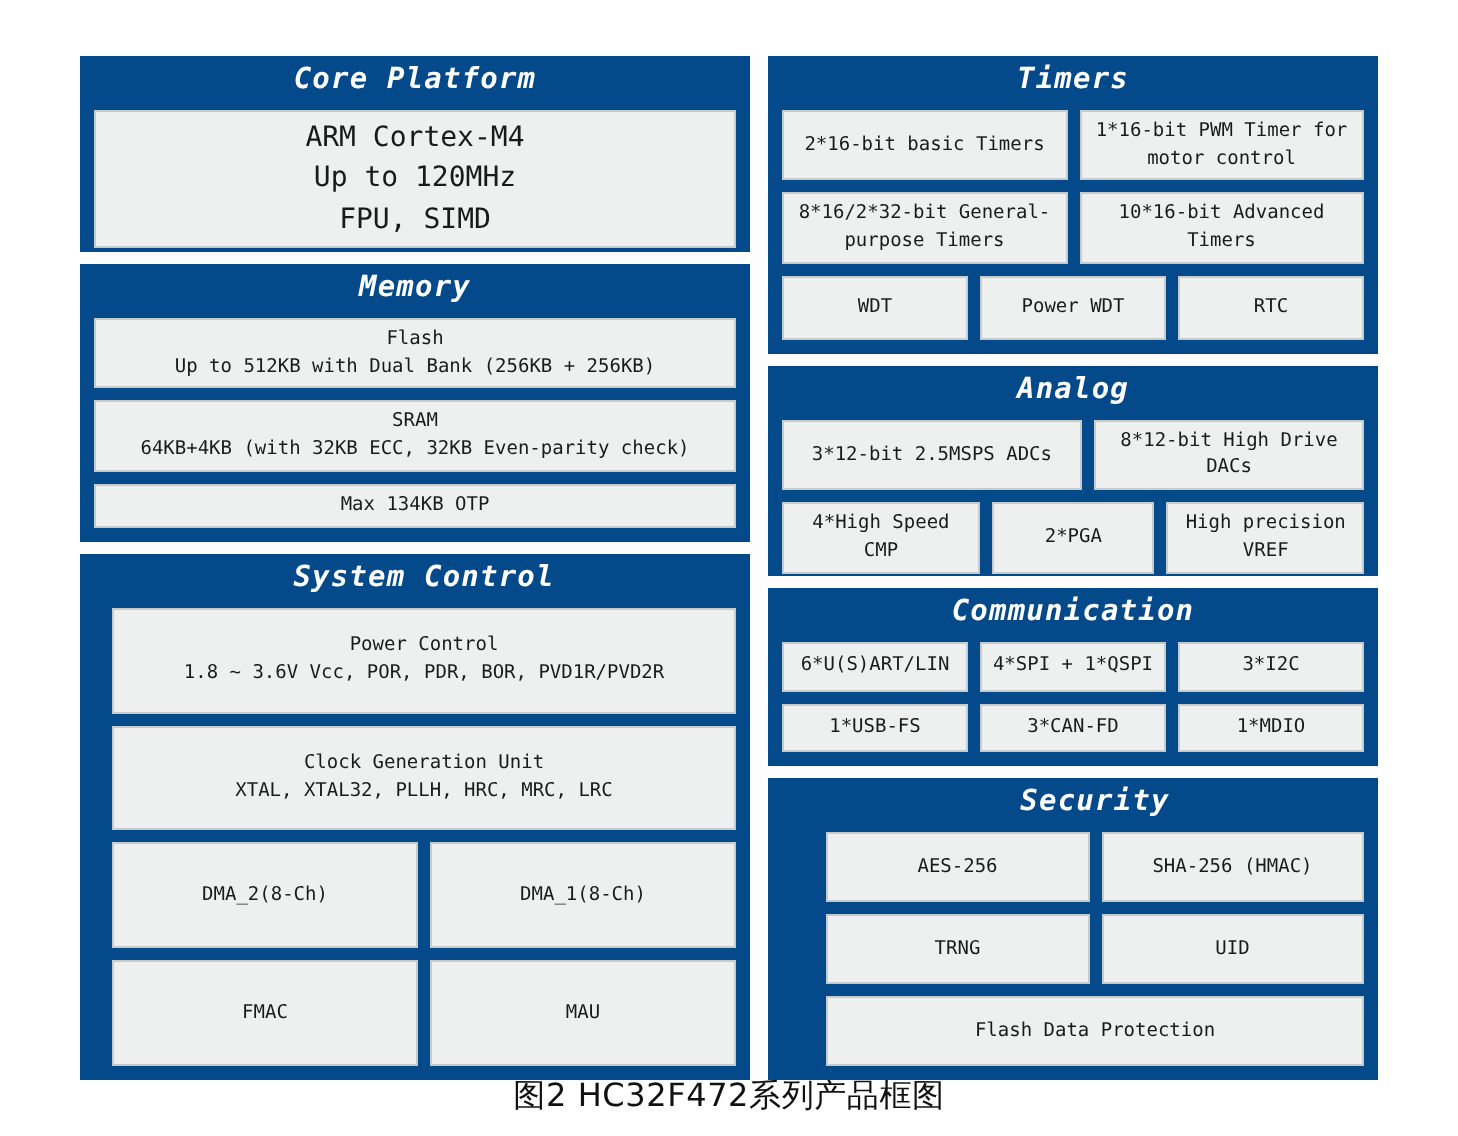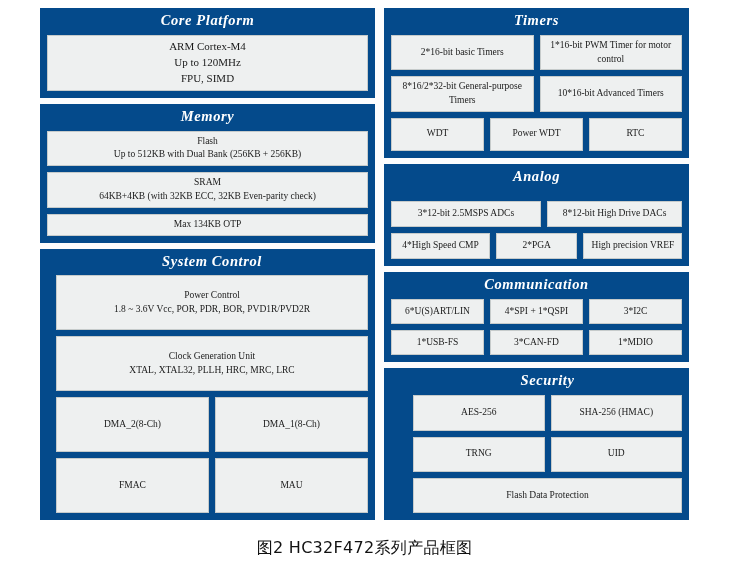--- a/index.html
+++ b/index.html
@@ -15,27 +15,26 @@
   }
   #page {
     position: relative;
     width: 729px;
     height: 568px;
     background: #ffffff;
   }
   .diagram {
     position: absolute;
     left: 40px;
-    top: 8px;
+    top: 28px;
     width: 649px;
     height: 512px;
     display: flex;
     gap: 9px;
     background: #fdfdfd;
-    font-family: Liberation Serif, serif;
   }
   .column {
     display: flex;
     flex-direction: column;
     gap: 6px;
   }
   .col-left  { width: 335px; }
   .col-right { width: 305px; }
 
   
@@ -79,27 +78,27 @@
     display: flex;
     align-items: center;
     justify-content: center;
     padding: 3px 4px;
     white-space: pre-line;
     flex: 1;
   }
 
   
   .sec-core     { height: 98px; }
-  .sec-core .cell { font-size: 11px; }
+  .sec-core .cell { font-size: 14px; }
   .sec-memory   { height: 140px; }
   .sec-control  { height: 304px; padding-left: 16px; }
 
   
   .sec-timers   { height: 153px; }
-  .sec-analog   { height: 105px; gap: 10px; }
+  .sec-analog   { height: 105px; }
   .sec-comm     { height: 92px; }
   .sec-security { height: 155px; padding-left: 29px; }
 
   
   .w-52 { flex: 0 0 51.5%; }
   .w-48 { flex: 0 0 46.5%; }
   .w-35 { flex: 0 0 34%; }
   .w-30 { flex: 0 0 28%; }
   .w-34 { flex: 0 0 34%; }
 

